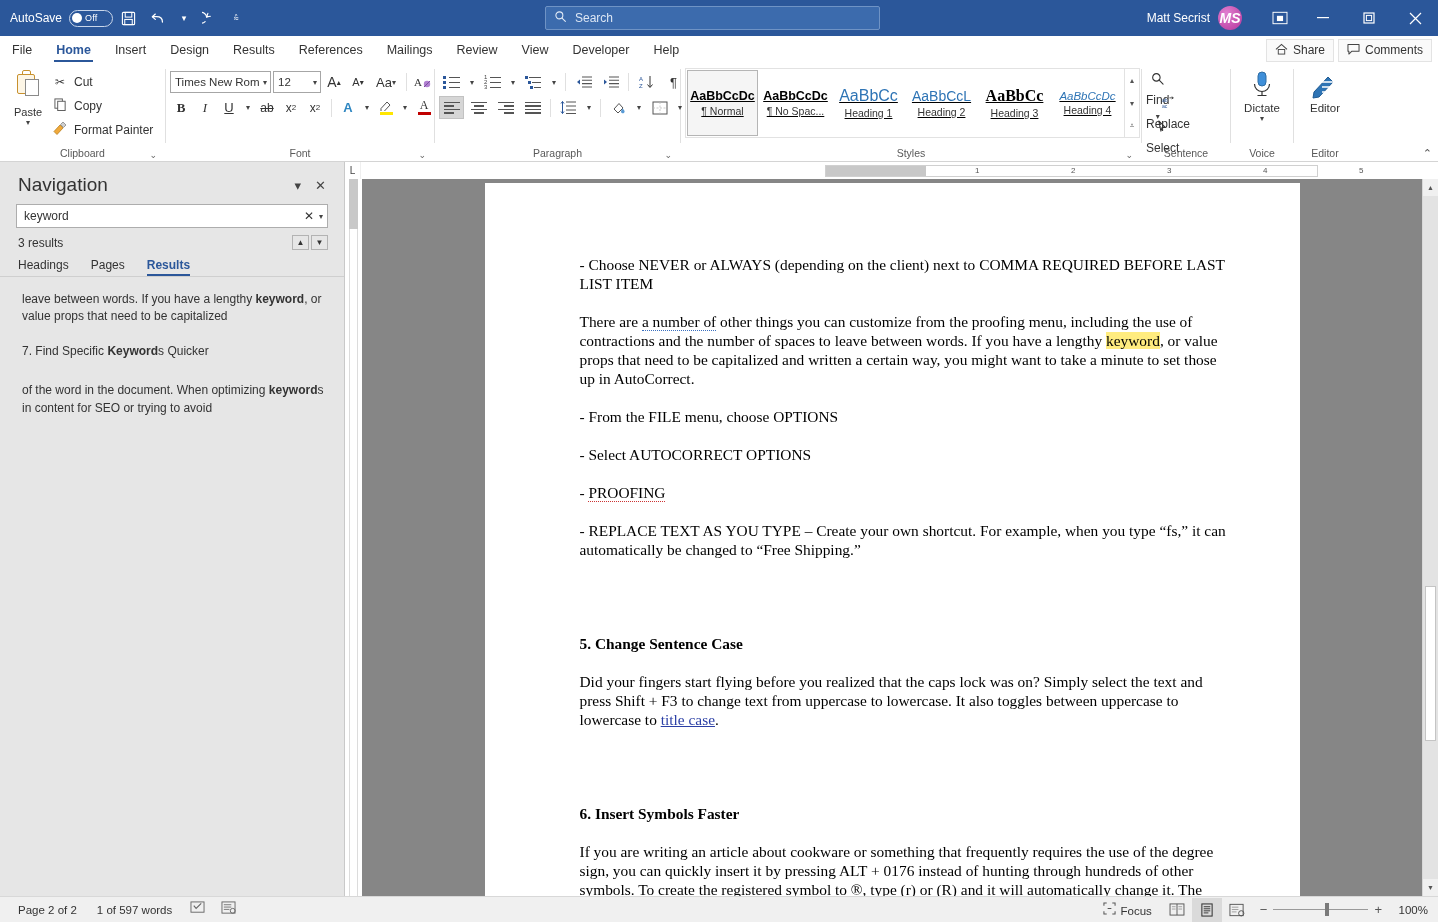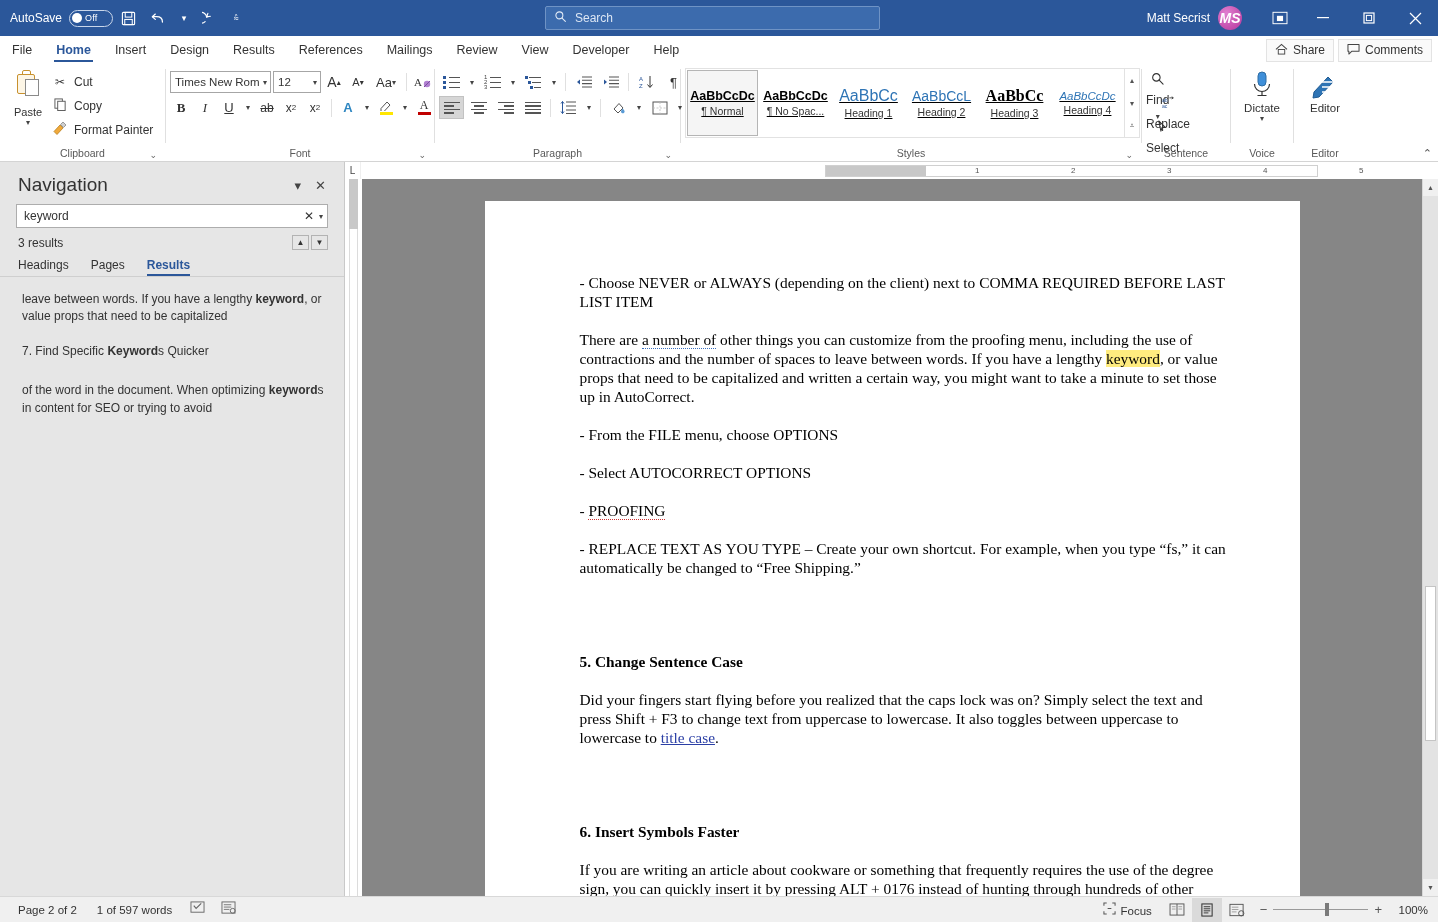--- a/index.html
+++ b/index.html
@@ -246,21 +246,21 @@
   .ruler-v .vtrack {
     position:absolute; left: 4px; top: 0px; bottom: 0; width: 9px;
     background: #ffffff; border-left: 1px solid #dcdcdc; border-right: 1px solid #dcdcdc;
   }
   .ruler-v .vmargin { position:absolute; left:4px; top:0; width:9px; height:50px; background:#c8c8c8; }
   .doc-canvas {
     flex: 1; background: #868686; overflow: hidden; position: relative;
     display: flex; justify-content: center;
   }
   .page {
-    width: 815px; background: #ffffff; margin-top: 22px;
+    width: 815px; background: #ffffff; margin-top: 4px;
     padding: 72px 72px 0 95px;
     font-family: "Liberation Serif", serif; color: #000;
     position: relative;
   }
   .page p { font-size: 15.4px; line-height: 19px; margin-bottom: 19px; }
   .page p.tight { margin-bottom: 0; }
   .page h3 {
     font-size: 15.4px; font-weight: bold; margin: 24px 0 19px 0; line-height: 19px;
   }
   .hl { background: #ffec7f; }

